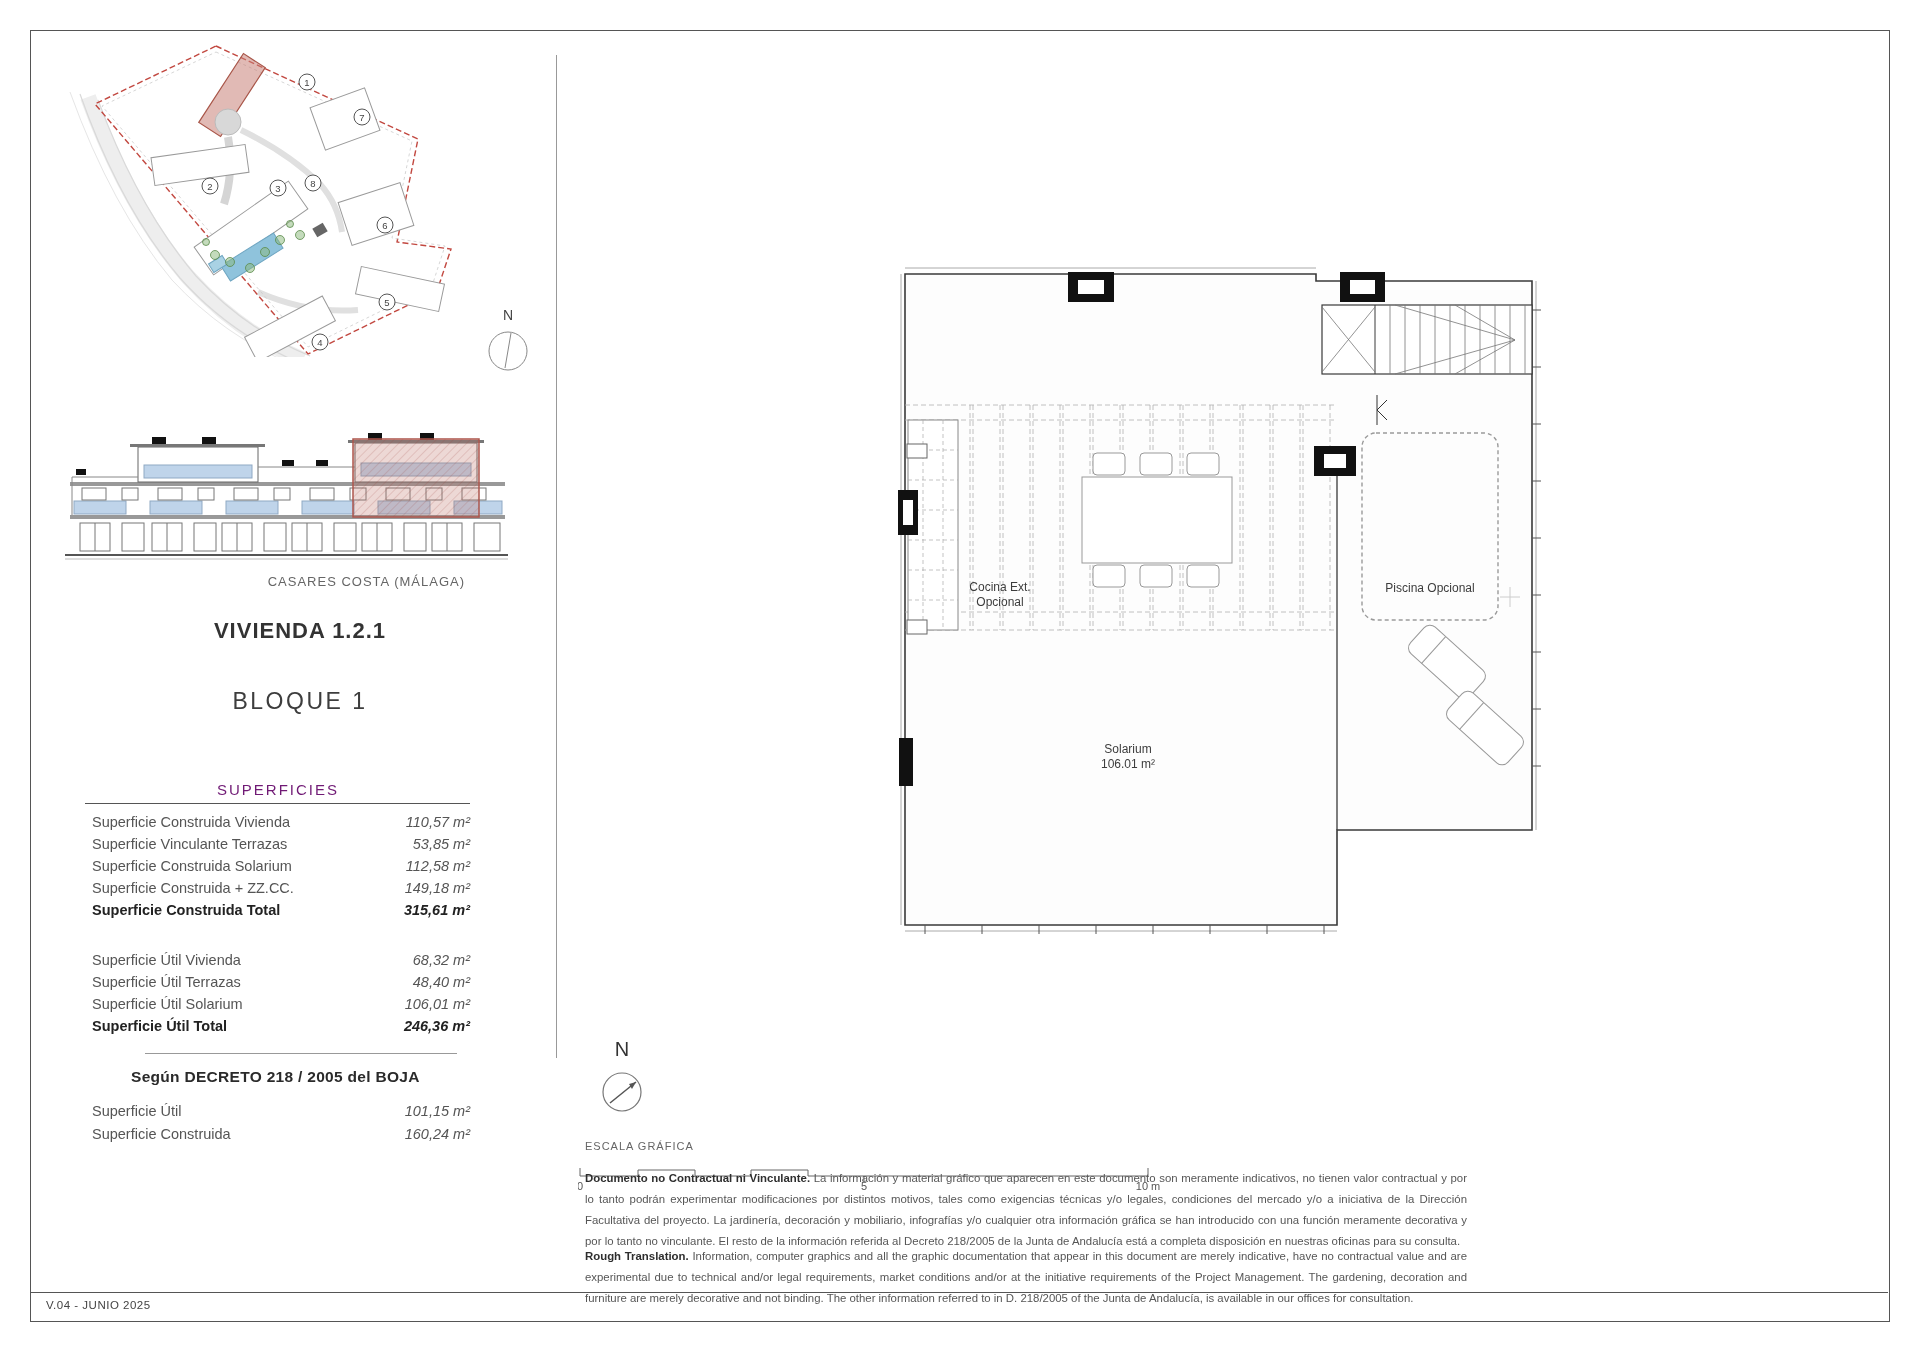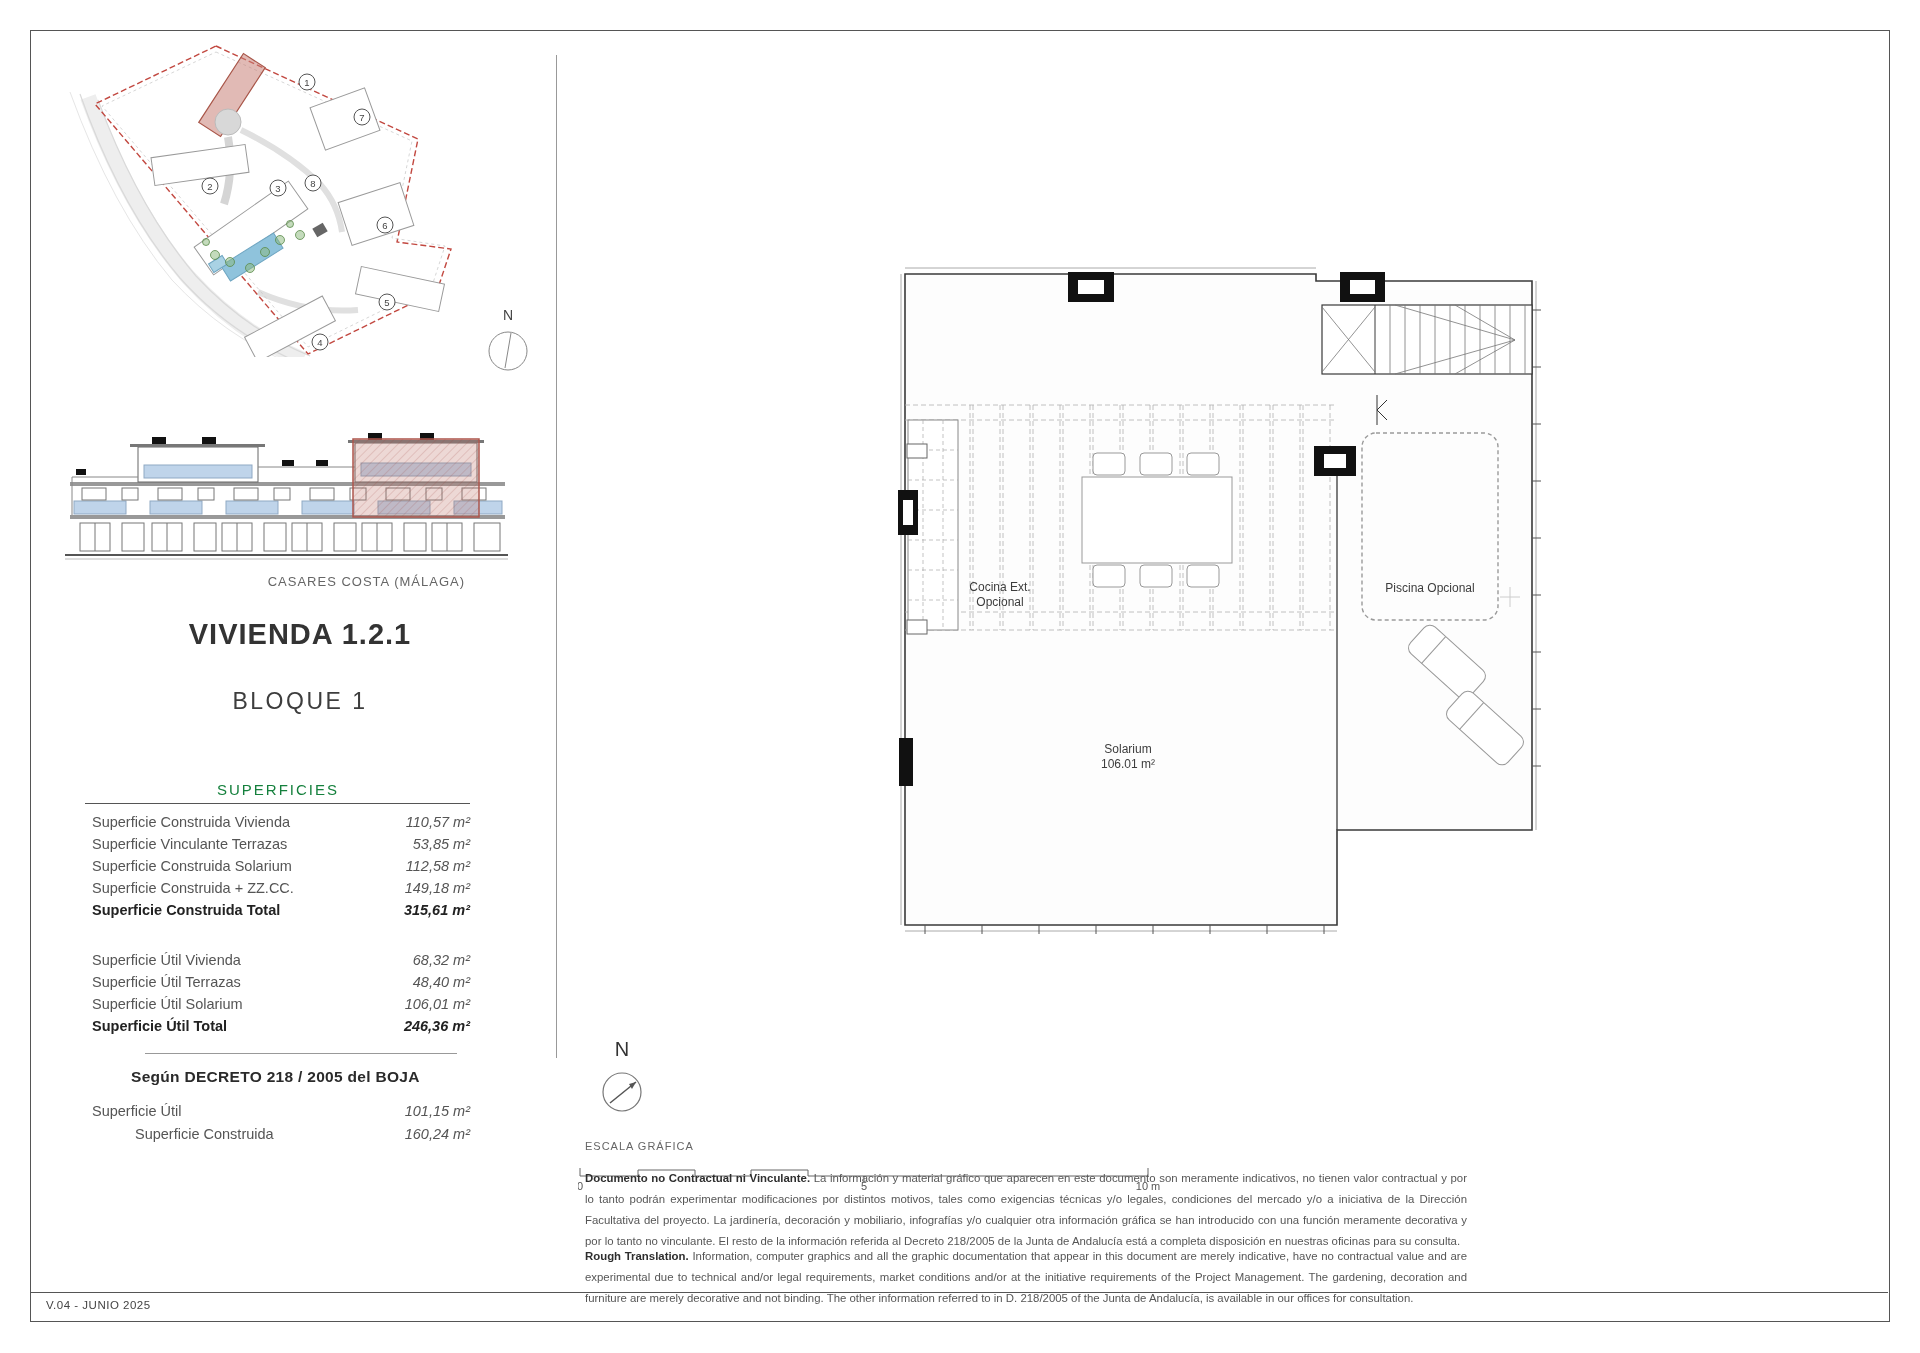--- a/index.html
+++ b/index.html
@@ -2,23 +2,23 @@
 <html><head>
 <meta charset="utf-8">
 <style>
   html,body{margin:0;padding:0;background:#fff;}
   .page{position:relative;width:1920px;height:1353px;background:#fff;overflow:hidden;
         font-family:"Liberation Sans",sans-serif;color:#3b3b3b;}
   .frame{position:absolute;left:30px;top:30px;width:1858px;height:1290px;border:1px solid #555;}
   .divider{position:absolute;left:556px;top:55px;width:1px;height:1003px;background:#999;}
   .abs{position:absolute;}
   .caption{font-size:13px;letter-spacing:1px;color:#666;text-align:right;}
-  .title{font-size:29px;font-weight:bold;letter-spacing:1px;color:#333;text-align:center;}
+  .title{font-size:22px;font-weight:bold;letter-spacing:1px;color:#333;text-align:center;}
   .subtitle{font-size:23px;letter-spacing:2.5px;color:#3d3d3d;text-align:center;}
-  .sect-head{font-size:15px;letter-spacing:2px;color:#15803d;text-align:center;}
+  .sect-head{font-size:15px;letter-spacing:2px;color:#701a75;text-align:center;}
   .sect-line{border-top:1px solid #555;}
   .tbl{display:flex;flex-direction:column;}
   .row{display:flex;justify-content:space-between;height:22px;line-height:22px;font-size:14.5px;color:#555;}
   .row .val{font-style:italic;text-align:right;}
   .row.total{font-weight:bold;color:#222;}
   .decreto-head{font-size:15.5px;font-weight:bold;color:#2a2a2a;letter-spacing:.3px;}
   .scale-title{font-size:11px;letter-spacing:1px;color:#666;}
   .disc{width:882px;font-size:11.4px;line-height:21px;color:#565656;text-align:justify;}
   .disc b{color:#2e2e2e;}
   .footer-line{border-top:1px solid #555;width:1858px;}
@@ -230,21 +230,21 @@
   </div>
 
   <div class="abs" style="left:145px;top:1053px;width:312px;border-top:1px solid #999;"></div>
   <div class="abs decreto-head" style="left:92px;top:1068px;width:378px;margin-left:39px;">Según DECRETO 218 / 2005 del BOJA</div>
 
   <div class="abs tbl" style="left:92px;top:1100px;width:378px;">
     <div class="row" style="height:23px;line-height:23px;">
         <span class="lbl">Superficie Útil</span>
         <span class="val">101,15 m²</span>
       </div>
-    <div class="row" style="height:23px;line-height:23px;margin-left:43px;">
+    <div class="row" style="height:23px;line-height:23px;">
         <span class="lbl">Superficie Construida</span>
         <span class="val">160,24 m²</span>
       </div>
   </div>
 
   <svg class="abs" style="left:895px;top:250px;" width="670" height="690" viewBox="0 0 670 690">
 
     <line x1="10" y1="18" x2="421" y2="18" stroke="#aaa" stroke-width="1"></line>
     <line x1="6" y1="24" x2="6" y2="675" stroke="#aaa" stroke-width="1"></line>
     <line x1="641" y1="31" x2="641" y2="580" stroke="#aaa" stroke-width="1"></line>

